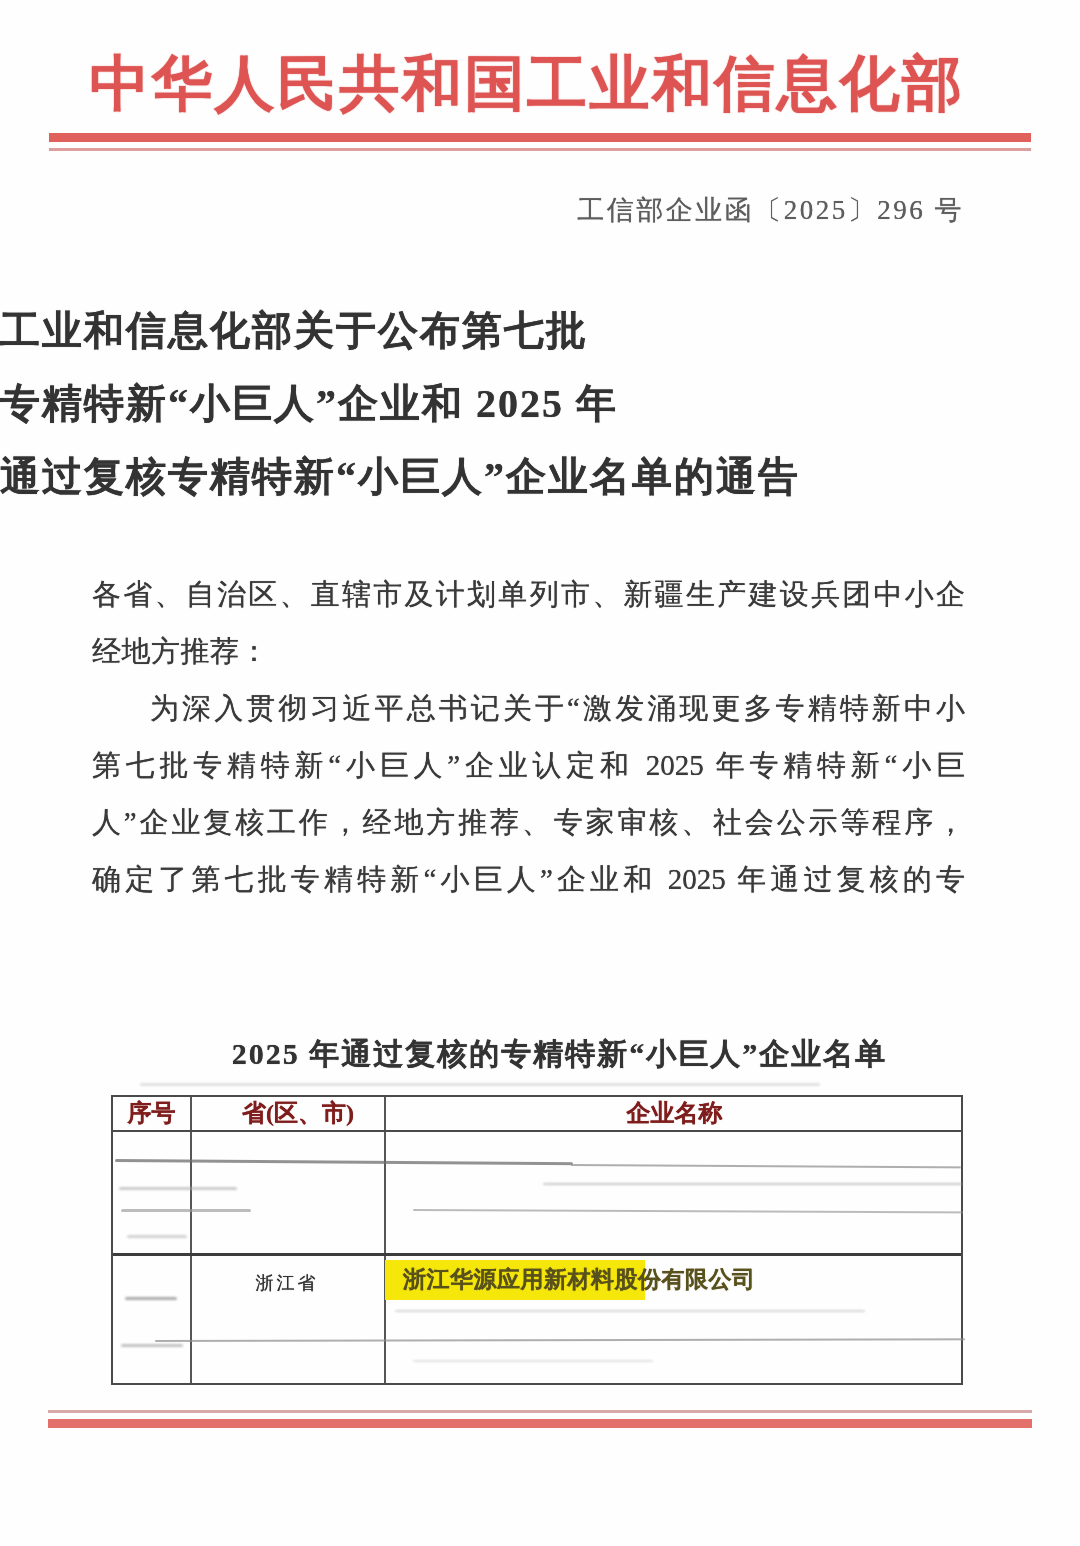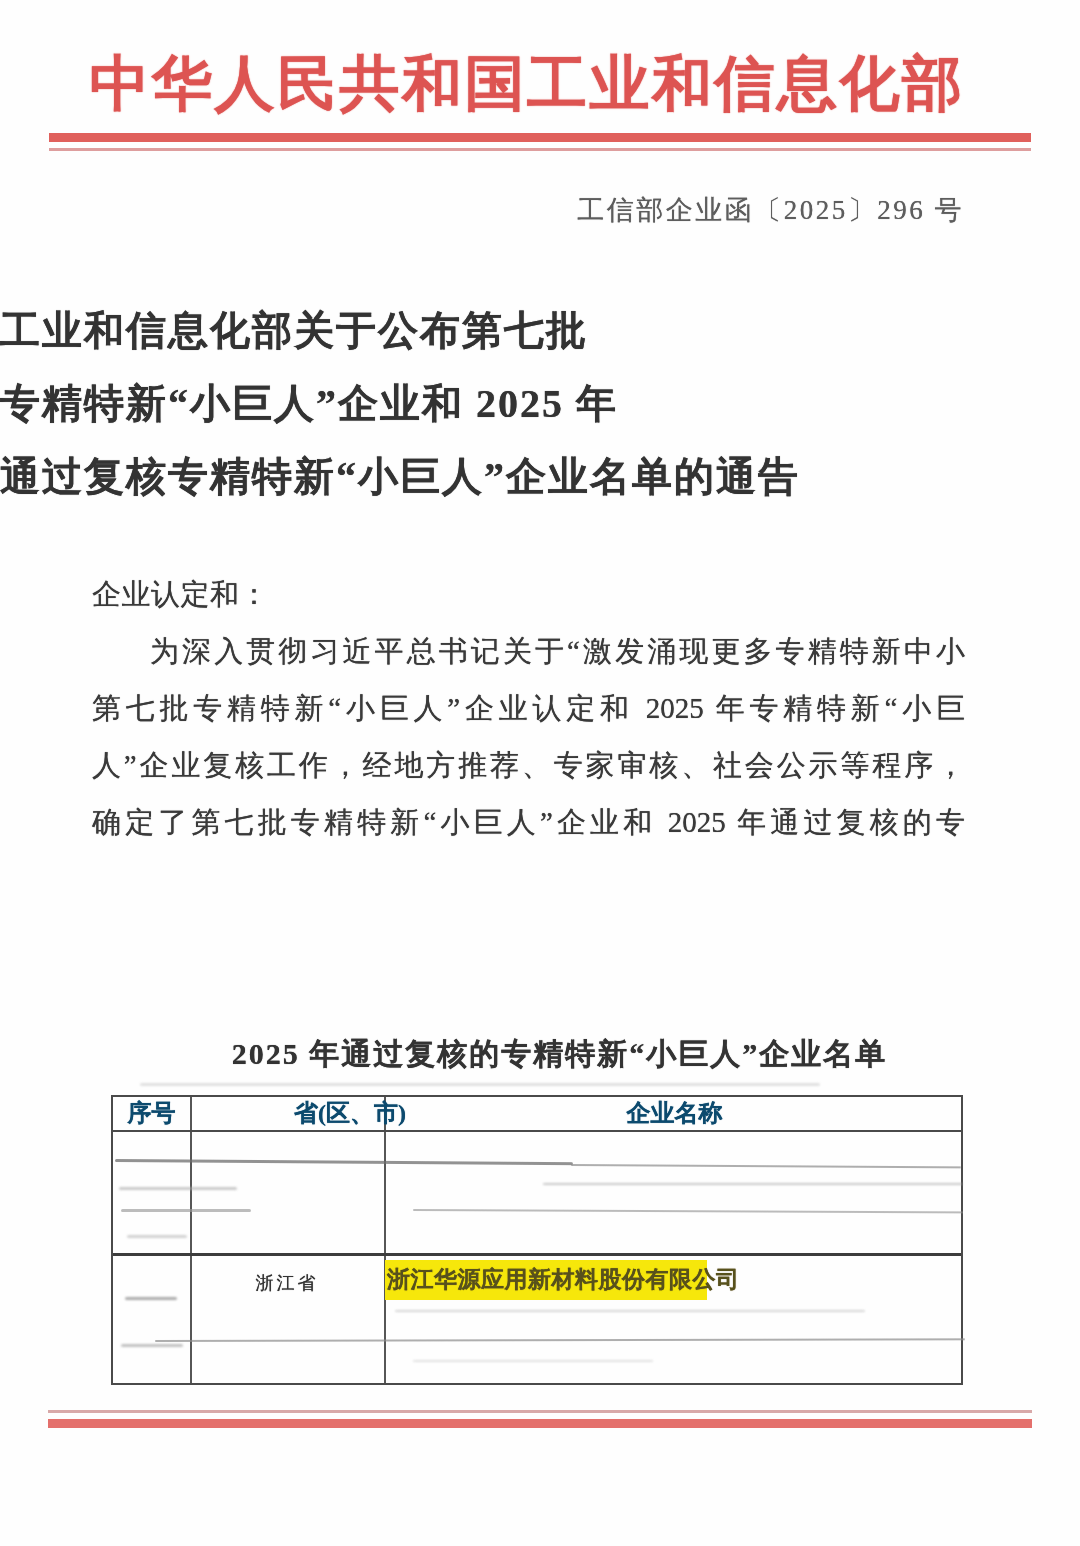--- a/index.html
+++ b/index.html
@@ -64,33 +64,33 @@
     position:absolute;top:1095px;left:111px;width:852px;height:290px;
     border:2px solid #4a4a4a;background:transparent;
   }
   .hline{position:absolute;left:0;width:100%;background:#4a4a4a;}
   .header-rule{top:33px;height:2px;}
   .thick-sep{top:156px;height:3px;background:#3c3c3c;}
   .vline{position:absolute;top:0;bottom:0;width:2px;background:#565656;}
   .v1{left:77px;} .v2{left:271px;}
   .th-cell{
     position:absolute;top:0;height:33px;line-height:32px;text-align:center;
-    font-size:24px;font-weight:bold;color:#0c4a6e;white-space:nowrap;
+    font-size:24px;font-weight:bold;color:#7f1d1d;white-space:nowrap;
   }
-  .th1{left:0;width:77px;} .th2{left:77px;width:216px;text-align:right;} .th3{left:271px;width:581px;}
+  .th1{left:0;width:77px;} .th2{left:77px;width:216px;} .th3{left:271px;width:581px;}
 
   .province-cell{
     position:absolute;left:77px;width:194px;top:166px;height:40px;line-height:40px;
     text-align:center;font-size:18px;color:#333;letter-spacing:3px;white-space:nowrap;
   }
   .company-highlight{
-    position:absolute;left:272px;top:163px;width:322px;height:40px;line-height:40px;
+    position:absolute;left:272px;top:163px;width:260px;height:40px;line-height:40px;
     background:var(--highlight-yellow);
     font-size:23px;font-weight:bold;color:#57511c;letter-spacing:0.5px;
-    white-space:nowrap;padding-left:2px;
+    white-space:nowrap;padding-left:18px;
     text-shadow:0 0 0.8px #5a4a1a;
   }
 
   
   .smudge{position:absolute;border-radius:2px;}
   .b1{filter:blur(0.6px);} .b2{filter:blur(1px);}
 
   
   .rule-bottom-thin{position:absolute;top:1410px;left:48px;width:984px;height:3px;background:#d8a9a9;}
   .rule-bottom-thick{position:absolute;top:1419px;left:48px;width:984px;height:9px;background:#e4706c;}
@@ -110,21 +110,22 @@
 
   <div class="doc-number txt">工信部企业函〔2025〕296 号</div>
 
   <div class="notice-title">
     <div class="txt">工业和信息化部关于公布第七批</div>
     <div class="txt">专精特新“小巨人”企业和 2025 年</div>
     <div class="txt">通过复核专精特新“小巨人”企业名单的通告</div>
   </div>
 
   <div class="body-block">
-    <div class="body-line txt">企业认定和：</div>
+    <div class="body-line full txt">各省、自治区、直辖市及计划单列市、新疆生产建设兵团中小企</div>
+    <div class="body-line txt">经地方推荐：</div>
     <div class="body-line full indent txt">为深入贯彻习近平总书记关于“激发涌现更多专精特新中小</div>
     <div class="body-line full txt">第七批专精特新“小巨人”企业认定和 2025 年专精特新“小巨</div>
     <div class="body-line full txt">人”企业复核工作，经地方推荐、专家审核、社会公示等程序，</div>
     <div class="body-line full txt">确定了第七批专精特新“小巨人”企业和 2025 年通过复核的专</div>
   </div>
 
   <div class="table-caption txt">2025 年通过复核的专精特新“小巨人”企业名单</div>
 
   <div class="smudge b2" style="top:1083px;left:140px;width:680px;height:3px;background:#c9c9c9;opacity:.55;"></div>
 

